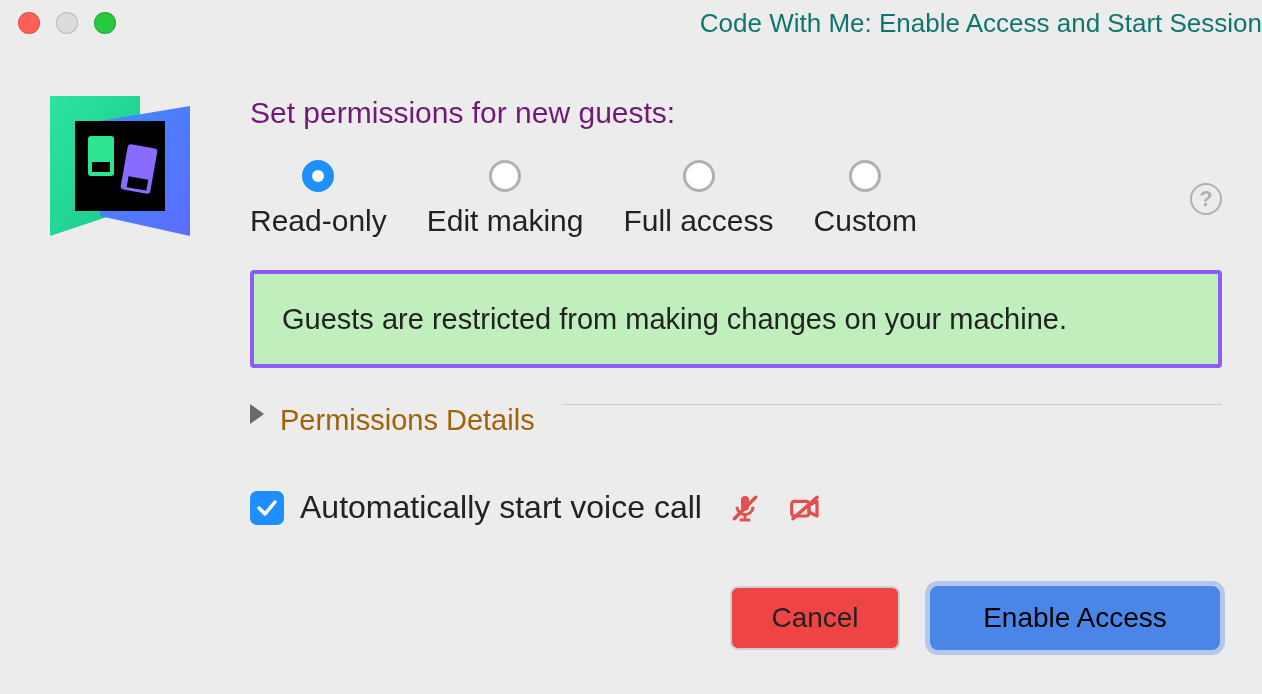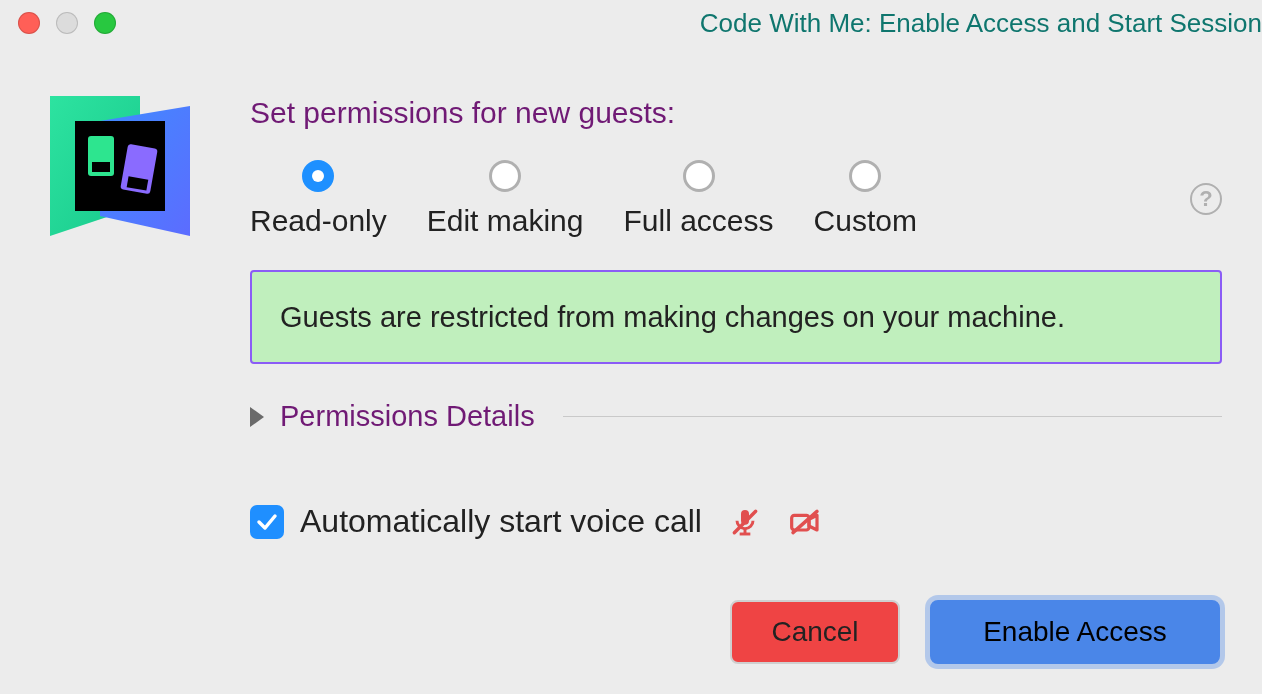--- a/index.html
+++ b/index.html
@@ -43,31 +43,31 @@
   .radio-item.selected .radio-inner { width: 12px; height: 12px; border-radius: 50%; background: #fff; }
   .radio-label { font-size: 30px; color: #222; }
   .help-icon {
     width: 32px; height: 32px; border-radius: 50%; border: 2.5px solid #b0b0b0;
     display: flex; align-items: center; justify-content: center;
     font-size: 22px; color: #b0b0b0; font-weight: 600;
     margin-left: auto;
   }
   .info-box {
     background: #c0efbd;
-    border: 2px solid #8b5cf6;
+    border: 4px solid #8b5cf6;
     border-radius: 4px;
     padding: 24px 28px;
     font-size: 29px;
     line-height: 1.45;
     color: #222;
     margin-bottom: 36px;
   }
   .details-row {
-    display: flex; align-items: center; gap: 16px;
-    font-size: 29px; color: #701a75; margin-bottom: 70px;
+    display: flex; gap: 16px;
+    font-size: 29px; color: #a16207; margin-bottom: 52px;
   }
   .disclosure-triangle {
     width: 0; height: 0;
     border-top: 10px solid transparent;
     border-bottom: 10px solid transparent;
     border-left: 14px solid #6a6a6a;
   }
   .details-divider { flex: 1; height: 1px; background: #c9c9c9; margin-left: 12px; }
   .voice-row {
     display: flex; align-items: center; gap: 16px;

